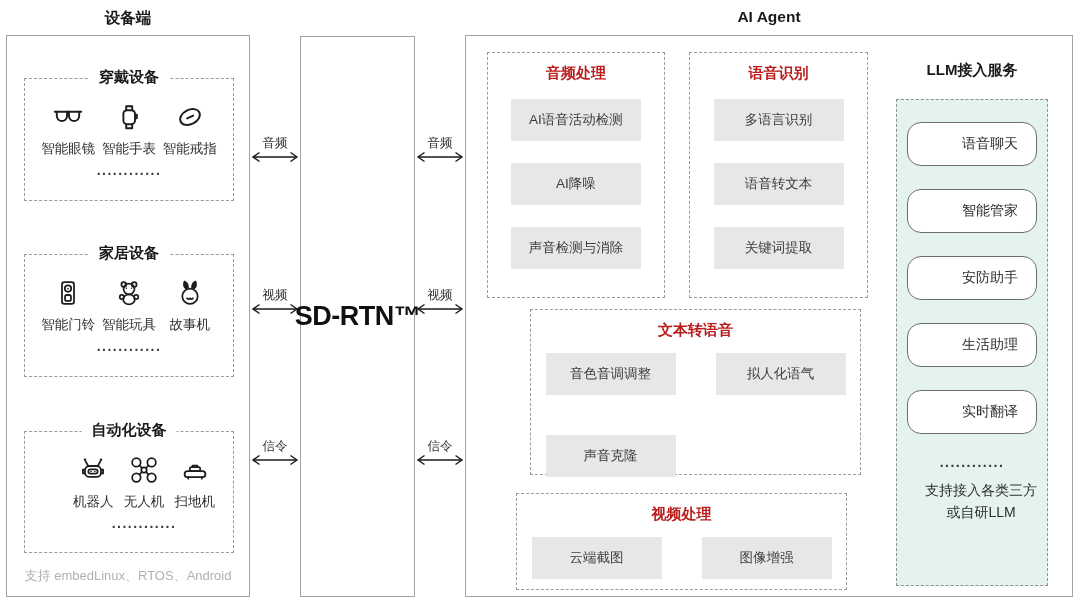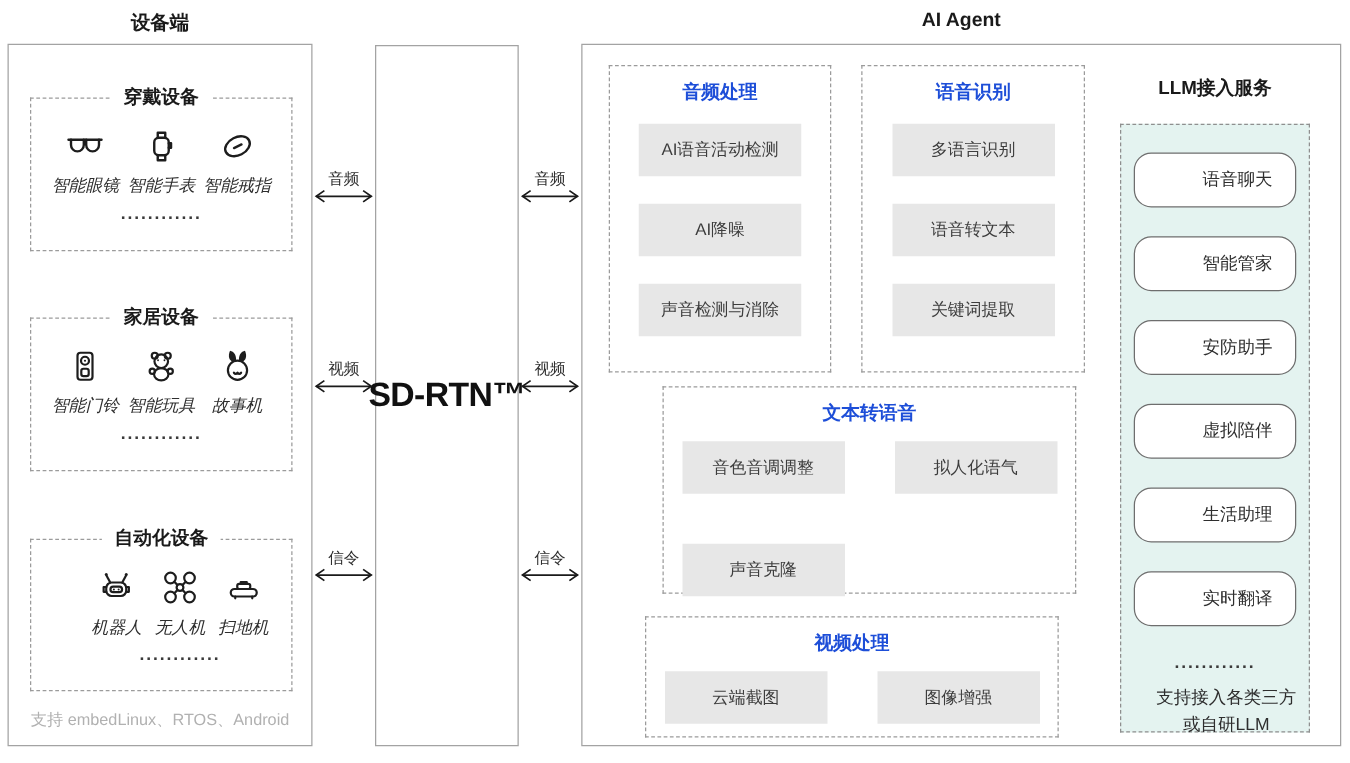--- a/index.html
+++ b/index.html
@@ -17,41 +17,41 @@
 
   .rtn-label { font-size:27px; font-weight:600; color:#111; letter-spacing:-0.5px; white-space:nowrap; }
 
   
   .group { position:absolute; left:17px; width:210px; border:1px dashed #9b9b9b; }
   .g1 { top:42px;  height:123px; }
   .g2 { top:218px; height:123px; }
   .g3 { top:395px; height:122px;padding-left:30px; }
   .group-title { position:absolute; top:-11px; left:50%; transform:translateX(-50%);
                  background:#fff; padding:0 10px; font-size:15px; font-weight:bold; color:#1a1a1a; white-space:nowrap; }
-  .items { display:flex; justify-content:space-between; padding:22px 13px 0 13px;font-style:italic; }
+  .items { display:flex; justify-content:space-between; padding:22px 13px 0 13px; }
   .item  { display:flex; flex-direction:column; align-items:center; width:64px; }
   .item .icon { width:32px; height:32px; display:block; }
   .item-label { margin-top:7px; font-size:13.5px; color:#2e2e2e; white-space:nowrap; }
   .dots { text-align:center; margin-top:5px; font-size:14px; font-weight:bold; color:#3a3a3a; letter-spacing:1.5px; line-height:14px; }
   .device-footer { position:absolute; bottom:11px; width:100%; text-align:center; font-size:13px; color:#b1b1b1; white-space:nowrap; }
 
   
   .arrow { position:absolute; width:50px; height:28px; text-align:center; }
   .arrow-label { display:block; font-size:12.5px; color:#2e2e2e; line-height:14px; }
   .arrow svg { display:block; margin-top:1px; }
   .al { left:250px; } .ar { left:415px; }
   .row-audio { top:136px; } .row-video { top:288px; } .row-signal { top:439px; }
 
   
   .section { position:absolute; border:1px dashed #9b9b9b; background:#fff; }
   .sec-audio { left:21px;  top:16px;  width:178px; height:246px; }
   .sec-asr   { left:223px; top:16px;  width:179px; height:246px; }
   .sec-tts   { left:64px;  top:273px; width:331px; height:166px; }
   .sec-video { left:50px;  top:457px; width:331px; height:97px; }
-  .sec-title { padding-top:11px; text-align:center; font-size:15px; font-weight:bold; color:#1d4ed8; }
+  .sec-title { padding-top:11px; text-align:center; font-size:15px; font-weight:bold; color:#b91c1c; }
   .chip-col  { display:flex; flex-direction:column; align-items:center; gap:22px; margin-top:16px; }
   .chip-grid { display:grid; grid-template-columns:130px 130px; justify-content:center; column-gap:37px; row-gap:20px; margin-top:13px;gap:40px; }
   .chip { width:130px; height:42px; background:#e7e7e7; display:flex; align-items:center; justify-content:center;
           font-size:13.5px; color:#3d3d3d; white-space:nowrap; }
 
   
   .llm-title { position:absolute; left:430px; top:25px; width:152px; text-align:center;
                font-size:15px; font-weight:bold; color:#1a1a1a; white-space:nowrap; }
   .llm-box { position:absolute; left:430px; top:63px; width:152px; height:487px;
              background:#e4f3f0; border:1px dashed #8f8f8f;
@@ -294,21 +294,20 @@
         <div class="chip">云端截图</div>
         <div class="chip">图像增强</div>
       </div>
     </div>
 
     <div class="llm-title">LLM接入服务</div>
     <div class="llm-box">
       <div class="pill">语音聊天</div>
       <div class="pill">智能管家</div>
       <div class="pill">安防助手</div>
-      <div class="pill">虚拟陪伴</div>
       <div class="pill">生活助理</div>
       <div class="pill">实时翻译</div>
       <div class="llm-dots">............</div>
       <div class="llm-note">
         <div>支持接入各类三方</div>
         <div>或自研LLM</div>
       </div>
     </div>
 
   </div>

